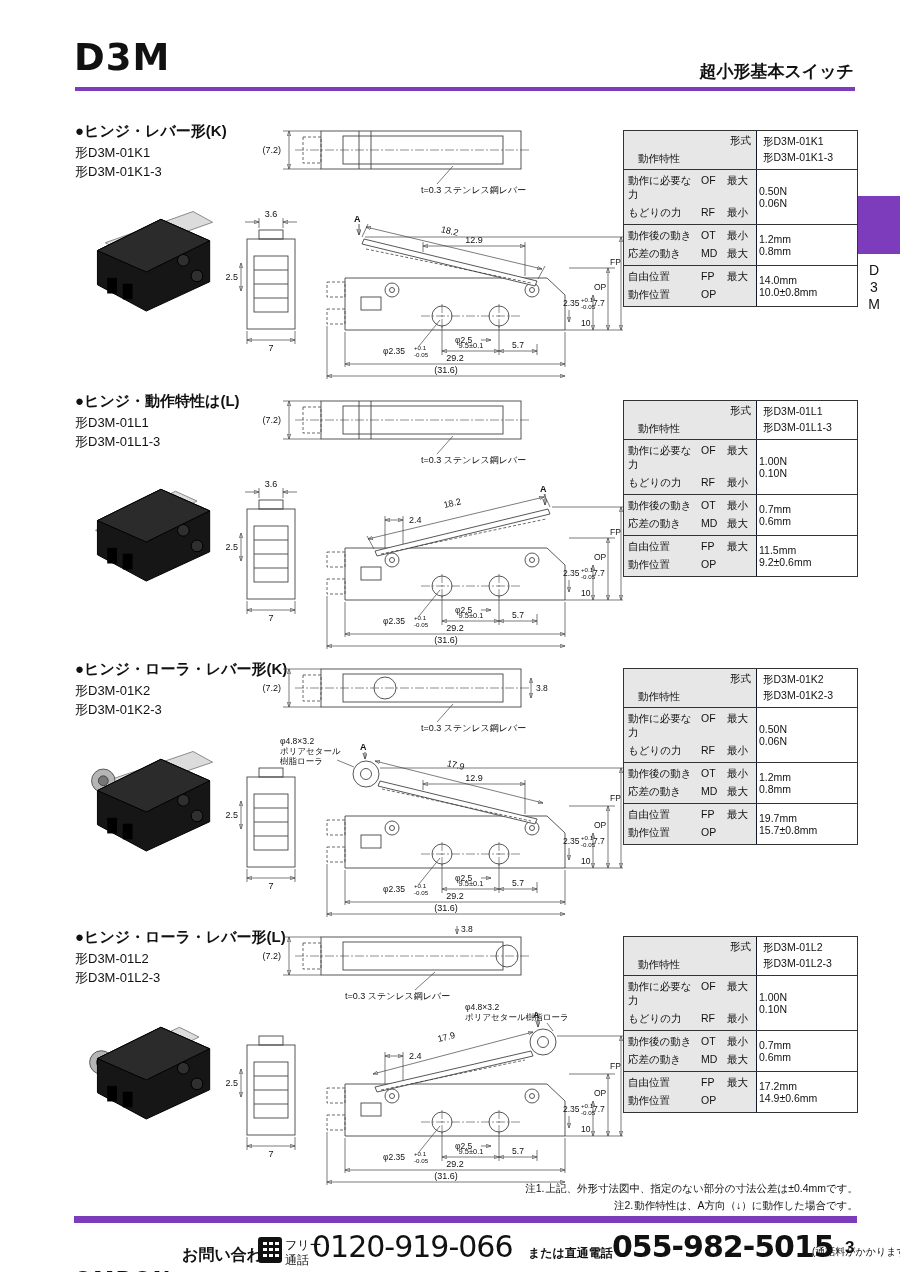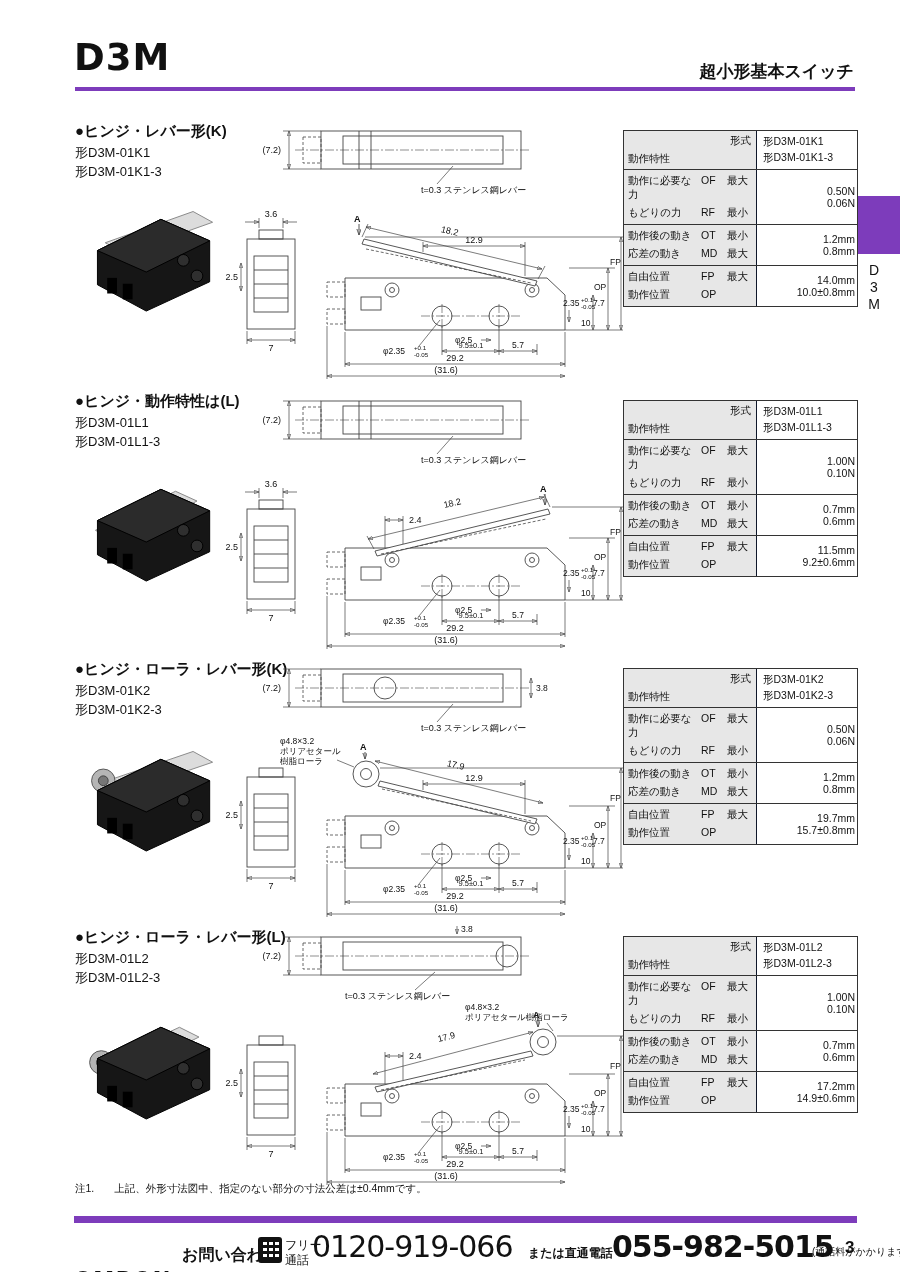--- a/index.html
+++ b/index.html
@@ -31,34 +31,34 @@
   .dwg .t7{font-size:7.5px;}
   .dwg .t6{font-size:6.2px;}
   
   .spec-table{position:absolute;left:548px;top:12px;width:233px;border:1.4px solid #333;
               font-size:10.5px;background:#fff;}
   .st-row{display:flex;border-top:1px solid #333;}
   .st-row:first-child{border-top:none;}
   .st-label{width:133px;background:#e7e7e7;border-right:1px solid #0f172a;padding:4px 4px;
             display:flex;flex-direction:column;justify-content:center;gap:4px;box-sizing:border-box;}
   .st-value{flex:1;display:flex;flex-direction:column;justify-content:center;
-            text-align:right;padding:4px 2px;box-sizing:border-box;}
+            text-align:left;padding:4px 2px;box-sizing:border-box;}
   .st-head{height:38px;}
   .st-head .st-label{position:relative;}
   .st-head .fmt{position:absolute;top:3px;right:5px;}
-  .st-head .chr{position:absolute;bottom:3px;left:4px;}
+  .st-head .chr{position:absolute;bottom:3px;left:14px;}
   .st-head .st-value{text-align:left;padding-left:6px;gap:2px;}
   .ln{display:flex;gap:3px;}
   .ln .lbl{flex:1;}
   .ln .sym{width:23px;}
   .ln .cond{width:25px;}
   
   .notes{position:absolute;left:75px;top:1180px;width:783px;font-size:10.5px;line-height:1.6;}
   .note-col-r{position:absolute;left:455px;top:0;}
-  .note-row{display:flex;gap:20px;}
+  .note-row{display:flex;gap:1px;justify-content:flex-end;}
   
   .foot-bar{position:absolute;left:74px;top:1216px;width:783px;height:7px;background:var(--purple);}
   .footer{position:absolute;left:0;top:1232px;width:900px;height:40px;}
   .brand{position:absolute;left:74px;top:8px;font-size:21px;font-weight:700;letter-spacing:1.5px;
          font-family:"DejaVu Sans",sans-serif;margin-top:28px;}
   .contact{position:absolute;left:182px;top:13px;font-size:16px;font-weight:bold;}
   .ph-icon{position:absolute;left:258px;top:5px;width:24px;height:26px;background:#111;border-radius:3px;}
   .ph-icon .dot{position:absolute;width:4px;height:3px;background:#fff;}
   .ph-mini{position:absolute;left:285px;top:6px;font-size:12px;line-height:1.25;font-weight:normal;}
   .phone1{position:absolute;left:312px;top:-3px;font-size:30px;font-weight:normal;letter-spacing:-1px;
@@ -821,20 +821,24 @@
       </div>
     </div>
   </div>
 </div>
 
 <div class="notes">
   <div class="note-row">
     <span>注1.</span>
       <span>上記、外形寸法図中、指定のない部分の寸法公差は±0.4mmです。</span>
   </div>
+  <div class="note-row">
+    <span>注2.</span>
+      <span>動作特性は、A方向（↓）に動作した場合です。</span>
+  </div>
 </div>
 
 <div class="foot-bar"></div>
 <div class="footer">
   <div class="brand">OMRON</div>
   <div class="contact">お問い合わせ</div>
   <div class="ph-icon">
     <span class="dot" style="left:5px;top:5px"></span>
       <span class="dot" style="left:11px;top:5px"></span>
       <span class="dot" style="left:17px;top:5px"></span>

